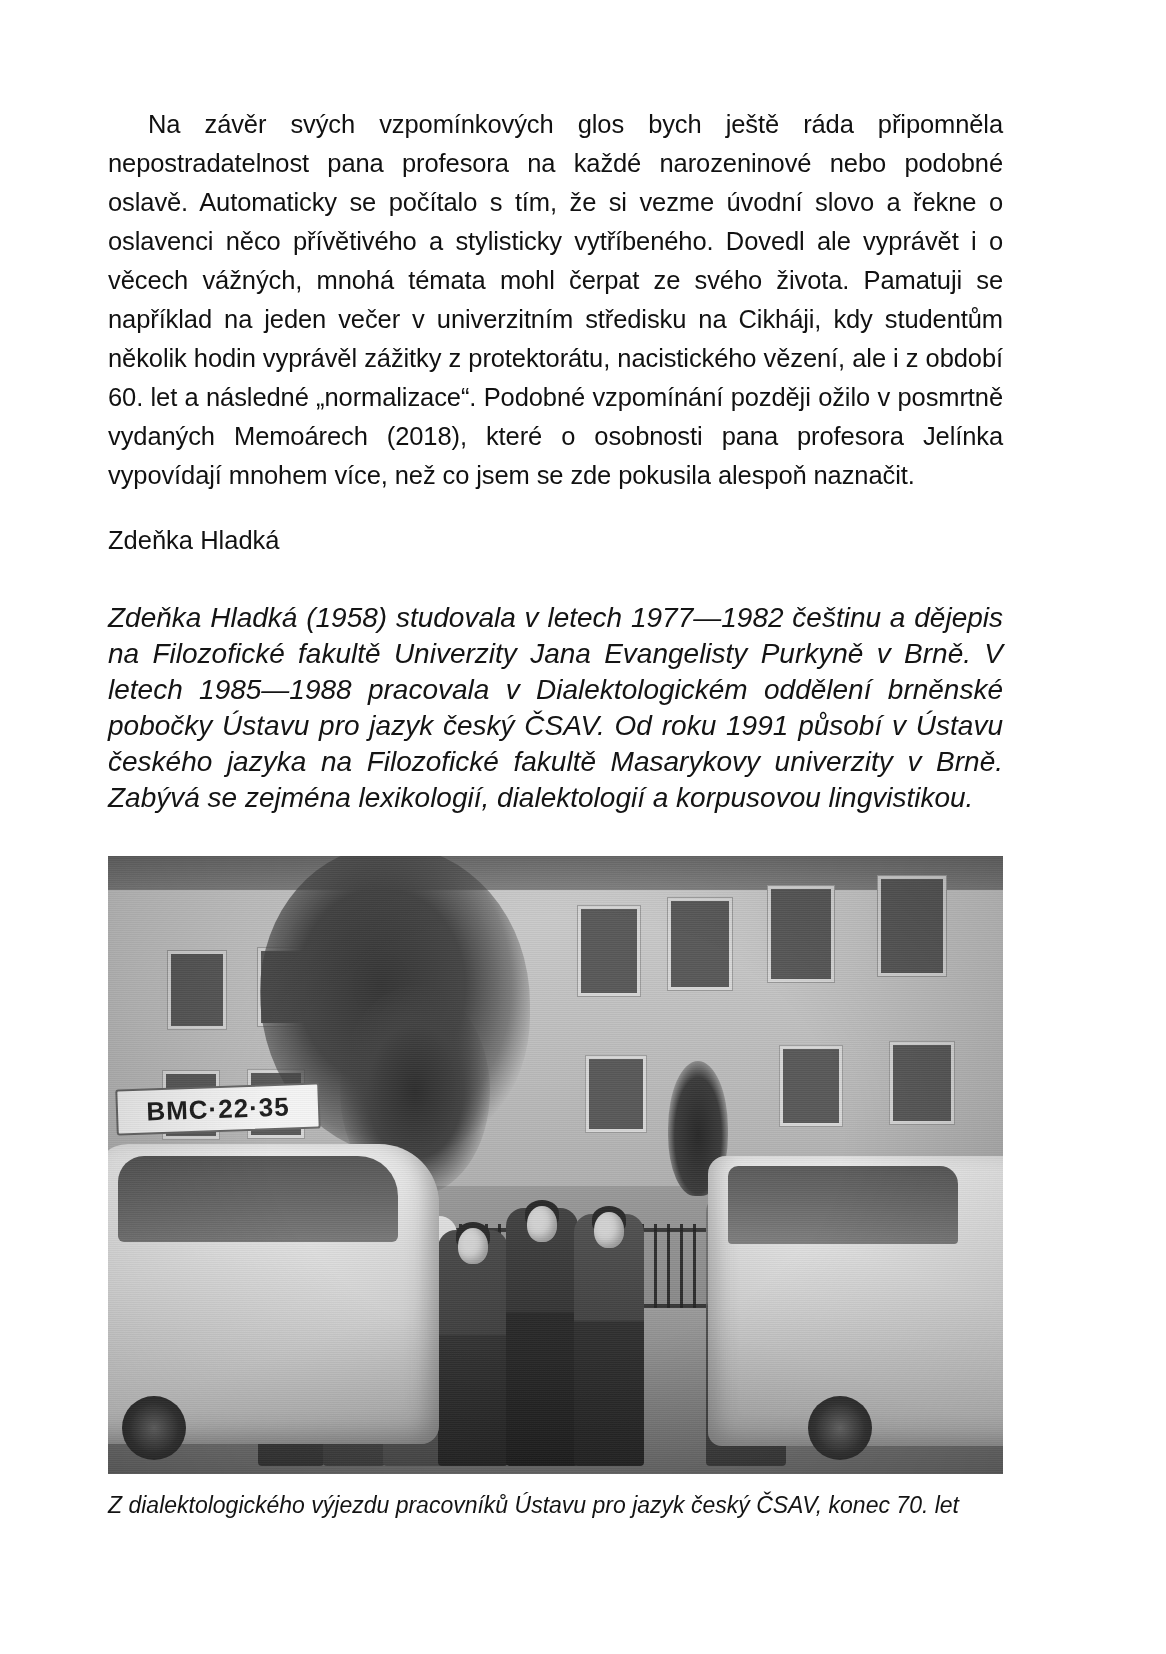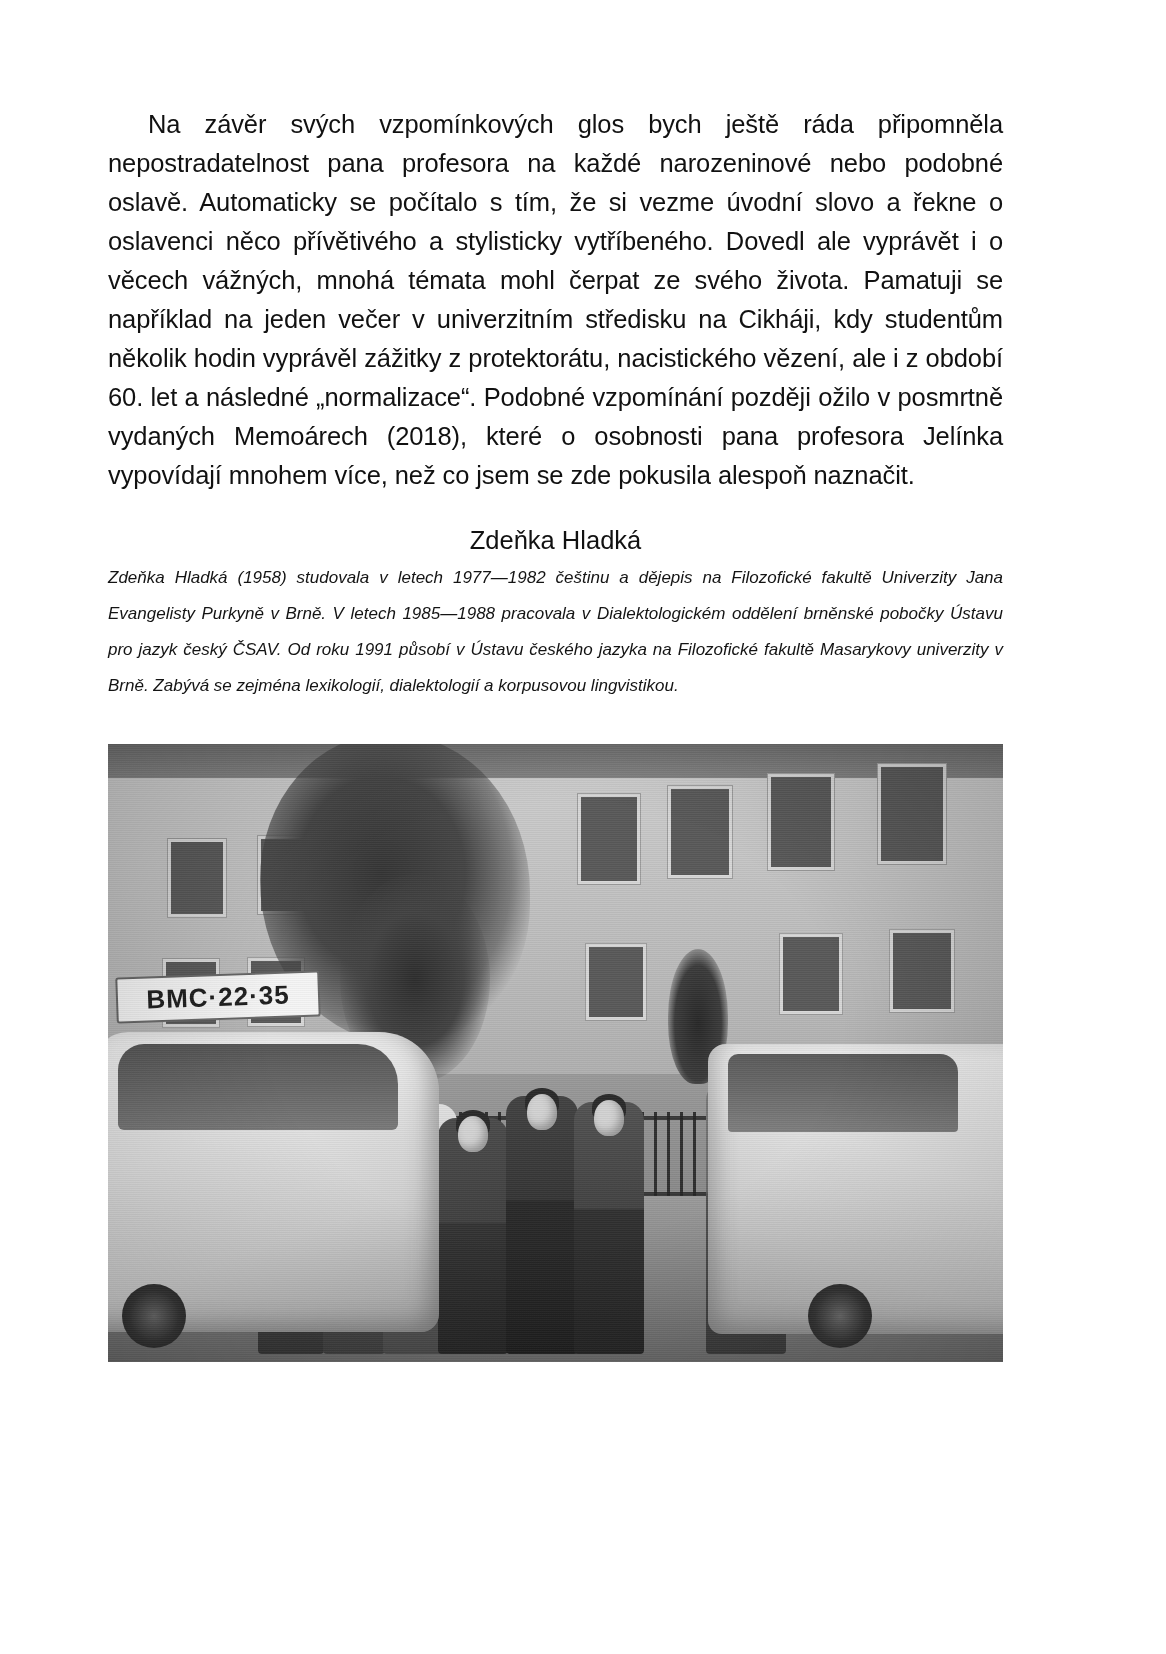--- a/index.html
+++ b/index.html
@@ -43,33 +43,34 @@
   .body-text .indent {
     display: inline-block;
     width: 40px;
   }
 
   
   .signature {
     font-family: "Liberation Sans", sans-serif;
     font-size: 25.5px;
     line-height: 39px;
-    text-align: center;
+    text-align: left;
     margin-top: 26px;
     color: #111111;
   }
 
   
   .bio {
     font-family: "Liberation Sans", sans-serif;
     font-style: italic;
-    font-size: 17px;
+    font-size: 28px;
     line-height: 36px;
     text-align: justify;
     text-justify: inter-word;
+    margin-top: 40px;
     color: #141414;
   }
 
   
   .figure {
     margin-top: 40px;
     width: 895px;
   }
   .photo {
     position: relative;
@@ -358,16 +359,17 @@
         <div class="plate">BMC·22·35</div>
 
         <div class="car-right">
           <div class="glass2"></div>
         </div>
         <div class="wheel" style="left:700px; top:540px;"></div>
 
         <div class="grain"></div>
         <div class="vignette"></div>
       </div>
+      <div class="caption">Z dialektologického výjezdu pracovníků Ústavu pro jazyk český ČSAV, konec 70. let</div>
     </div>
 
   </div>
 </div>
 
 </body></html>

